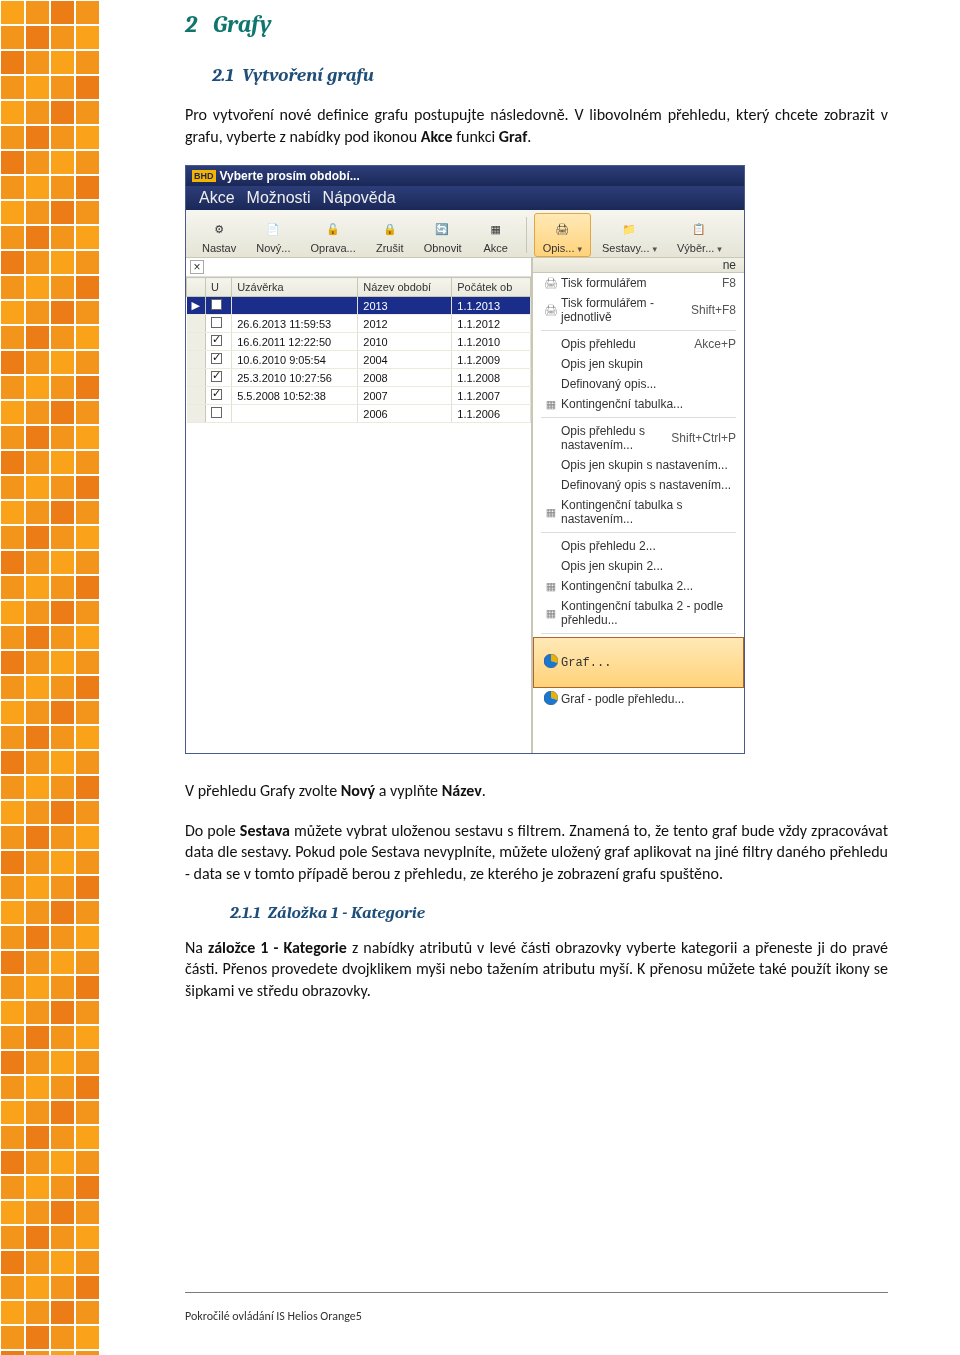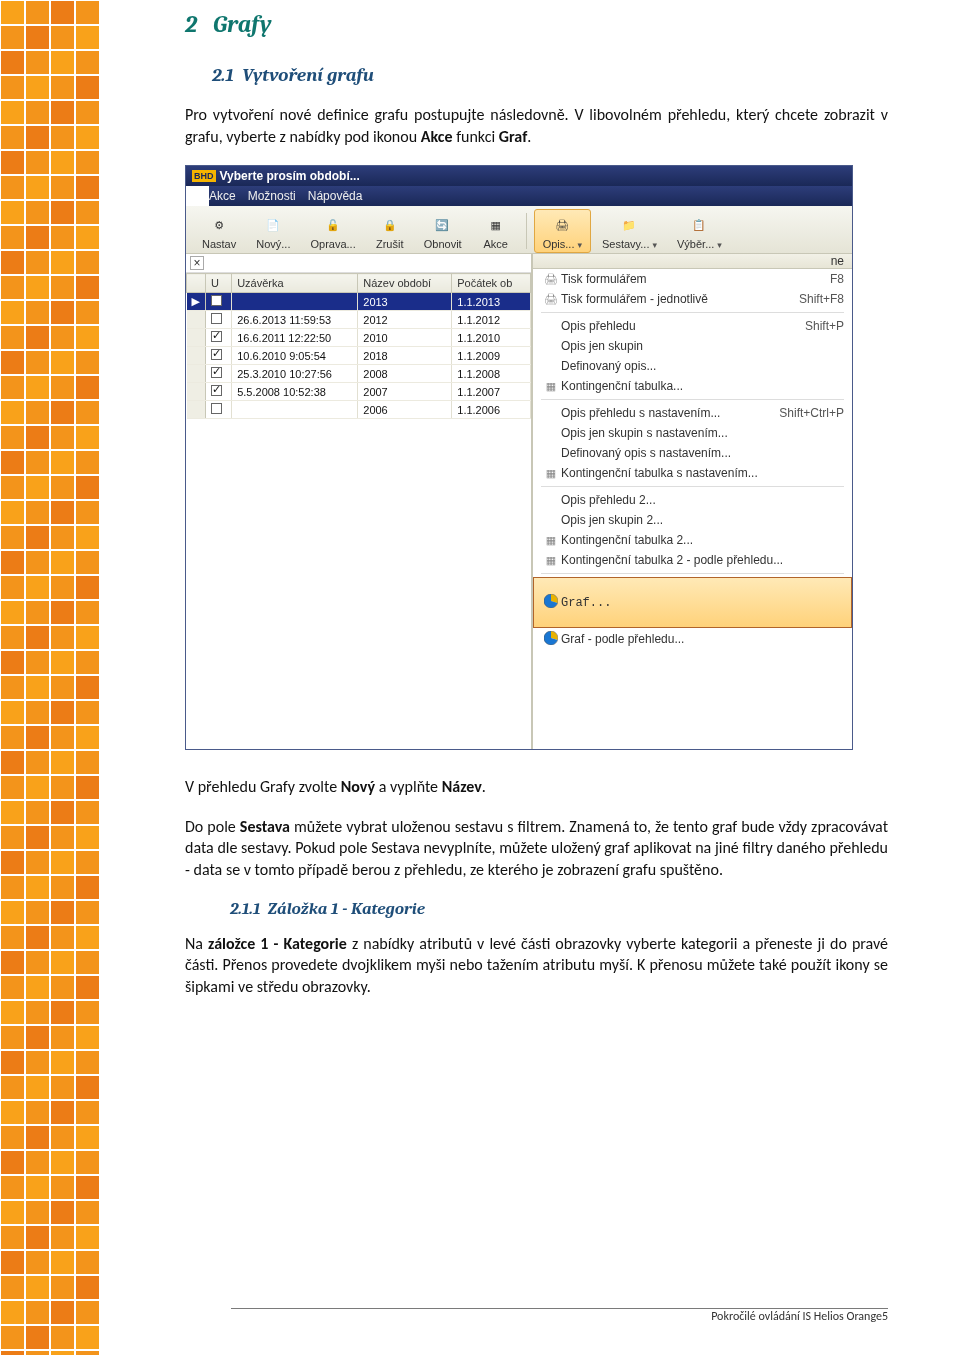--- a/index.html
+++ b/index.html
@@ -63,21 +63,21 @@
   }
   p.body {
     font-size: 16px;
     line-height: 1.35;
     text-align: justify;
     margin-bottom: 18px;
   }
 
   
   .app-shot {
-    width: 668px;
+    width: 560px;
     border: 1px solid #4a5a8a;
     font-family: Tahoma, Verdana, sans-serif;
     font-size: 12px;
     color: #111;
     margin-bottom: 26px;
     background: #fff;
   }
   .titlebar {
     background: linear-gradient(#2d3d7a, #1a2857);
     color: #fff;
@@ -90,23 +90,22 @@
   .titlebar .logo {
     background: #f5b400;
     color: #1a2857;
     font-weight: bold;
     font-size: 9px;
     padding: 1px 2px;
   }
   .menubar {
     background: linear-gradient(#2d3d7a, #1a2857);
     color: #eee;
-    padding: 3px 0;
-    font-size: 12px;
-    margin-left: 23px;
+    padding: 3px 13px;
+    font-size: 16px;
   }
   .menubar span { margin-right: 12px; }
   .toolbar {
     background: linear-gradient(#f6f6f0, #e5e4d6);
     border-bottom: 1px solid #c8c7b6;
     display: flex;
     align-items: stretch;
     padding: 3px 6px 0 6px;
   }
   .tbtn {
@@ -251,24 +250,23 @@
   }
   
   .pg-foot {
     position: absolute;
     bottom: 32px;
     left: 185px;
     right: 72px;
     border-top: 1px solid #7a7a7a;
     font-size: 12px;
     color: #333;
-    padding-top: 0;
+    padding-top: 16px;
     display: flex;
-    justify-content: flex-end;
-    margin-left: 46px;
+    justify-content: flex-start;
   }
 </style>
 </head>
 <body>
 
 <div class="checker-col" id="checker">
     <div class="checker-row">
       <div class="chk c1"></div>
       <div class="chk c2"></div>
       <div class="chk c3"></div>
@@ -692,21 +690,21 @@
                 <td class="rowhead"></td>
                 <td><span class="cb on"></span></td>
                 <td>16.6.2011 12:22:50</td>
                 <td>2010</td>
                 <td>1.1.2010</td>
               </tr>
               <tr>
                 <td class="rowhead"></td>
                 <td><span class="cb on"></span></td>
                 <td>10.6.2010 9:05:54</td>
-                <td>2018</td>
+                <td>2004</td>
                 <td>1.1.2009</td>
               </tr>
               <tr>
                 <td class="rowhead"></td>
                 <td><span class="cb on"></span></td>
                 <td>25.3.2010 10:27:56</td>
                 <td>2008</td>
                 <td>1.1.2008</td>
               </tr>
               <tr>
@@ -739,21 +737,21 @@
             </div>
             <div class="ctx-item">
               <span class="mic">🖨</span>
               <span class="lab">Tisk formulářem - jednotlivě</span>
               <span class="sc">Shift+F8</span>
             </div>
             <div class="ctx-sep"></div>
             <div class="ctx-item">
               <span class="mic"></span>
               <span class="lab">Opis přehledu</span>
-              <span class="sc">Shift+P</span>
+              <span class="sc">Akce+P</span>
             </div>
             <div class="ctx-item">
               <span class="mic"></span>
               <span class="lab">Opis jen skupin</span>
             </div>
             <div class="ctx-item">
               <span class="mic"></span>
               <span class="lab">Definovaný opis...</span>
             </div>
             <div class="ctx-item">

